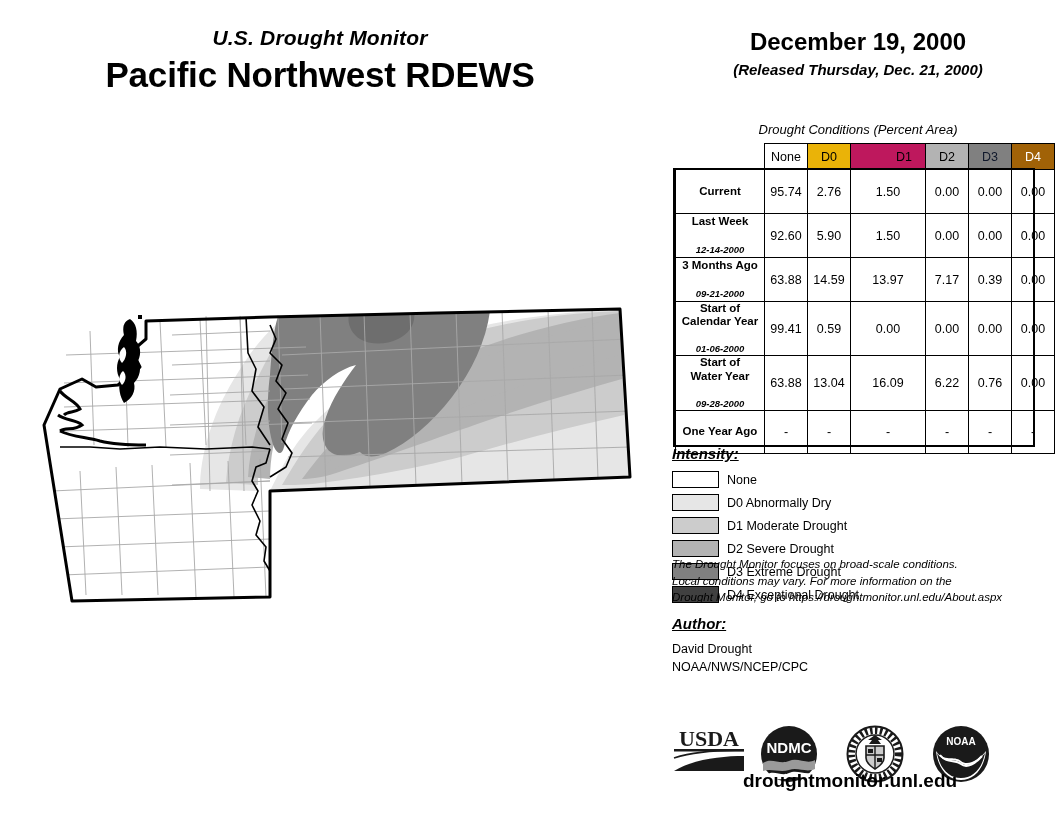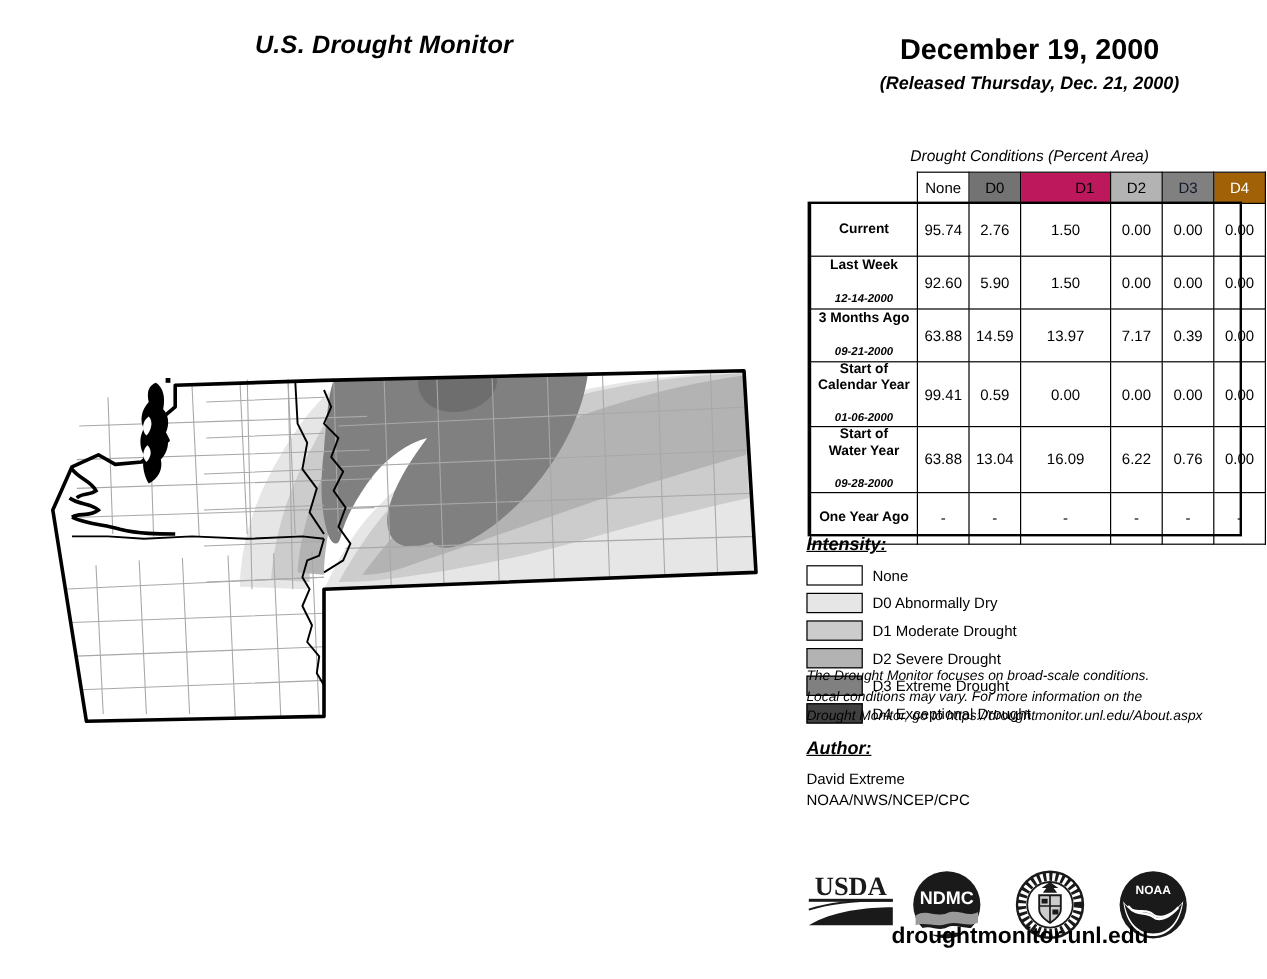--- a/index.html
+++ b/index.html
@@ -73,35 +73,36 @@
      font-size:19px;font-weight:bold;}
 
   
   #map{left:20px;top:295px;width:620px;height:330px;}
 </style>
 </head>
 <body>
 
 <div class="pane" id="title-block">
   <div id="subtitle">U.S. Drought Monitor</div>
+  <div id="maintitle">Pacific Northwest RDEWS</div>
 </div>
 
 <div class="pane" id="rt-head">
   <div id="rt-date">December 19, 2000</div>
   <div id="rt-released">(Released Thursday, Dec. 21, 2000)</div>
 </div>
 
 <div class="pane" id="tbl-caption">Drought Conditions (Percent Area)</div>
 
 <table class="pane" id="cond-table">
   <thead>
       <tr>
         <th class="rowhdr-blank" style="width: 88px;"></th>
         <th style="background: rgb(255, 255, 255); width: 42px;">None</th>
-        <th style="background: #737373; width: 42px;">D0</th>
+        <th style="background: #eab308; width: 42px;">D0</th>
         <th style="background: #be185d; width: 42px; padding-left: 32px;">D1</th>
         <th style="background: rgb(179, 179, 179); width: 42px;">D2</th>
         <th style="background: rgb(128, 128, 128); color: #0f172a; width: 42px;">D3</th>
         <th style="background: #a16207; color: rgb(255, 255, 255); width: 42px;">D4</th>
       </tr>
     </thead>
   <tbody>
       <tr class="r1">
         <td class="rl">Current</td>
         <td class="v">95.74</td>
@@ -180,21 +181,21 @@
         <div class="lg-lbl">D3 Extreme Drought</div>
       </div><div class="lg-row">
         <div class="sw" style="background: rgb(64, 64, 64);"></div>
         <div class="lg-lbl">D4 Exceptional Drought</div>
       </div></div>
 </div>
 
 <div class="pane" id="disclaimer">The Drought Monitor focuses on broad-scale conditions.<br>Local conditions may vary. For more information on the<br>Drought Monitor, go to https://droughtmonitor.unl.edu/About.aspx</div>
 <div class="pane" id="author-h">Author:</div>
 <div class="pane" id="author">
-  <div>David Extreme</div>
+  <div>David Drought</div>
   <div>NOAA/NWS/NCEP/CPC</div>
 </div>
 
 <div class="pane" id="logos">
 
   <svg class="logo" id="usda-logo" width="78" height="52" viewBox="0 0 78 52">
     <text x="39" y="21" font-family="Liberation Serif, serif" font-size="22" font-weight="bold" text-anchor="middle" fill="#1a1a1a">USDA</text>
     <rect x="4" y="24" width="70" height="2.5" fill="#1a1a1a"></rect>
     <path d="M4 46 C24 34 52 31 74 31 L74 46 Z" fill="#1a1a1a"></path>
     <path d="M4 33 C26 26 52 25 74 25.5" stroke="#1a1a1a" stroke-width="1.6" fill="none"></path>

